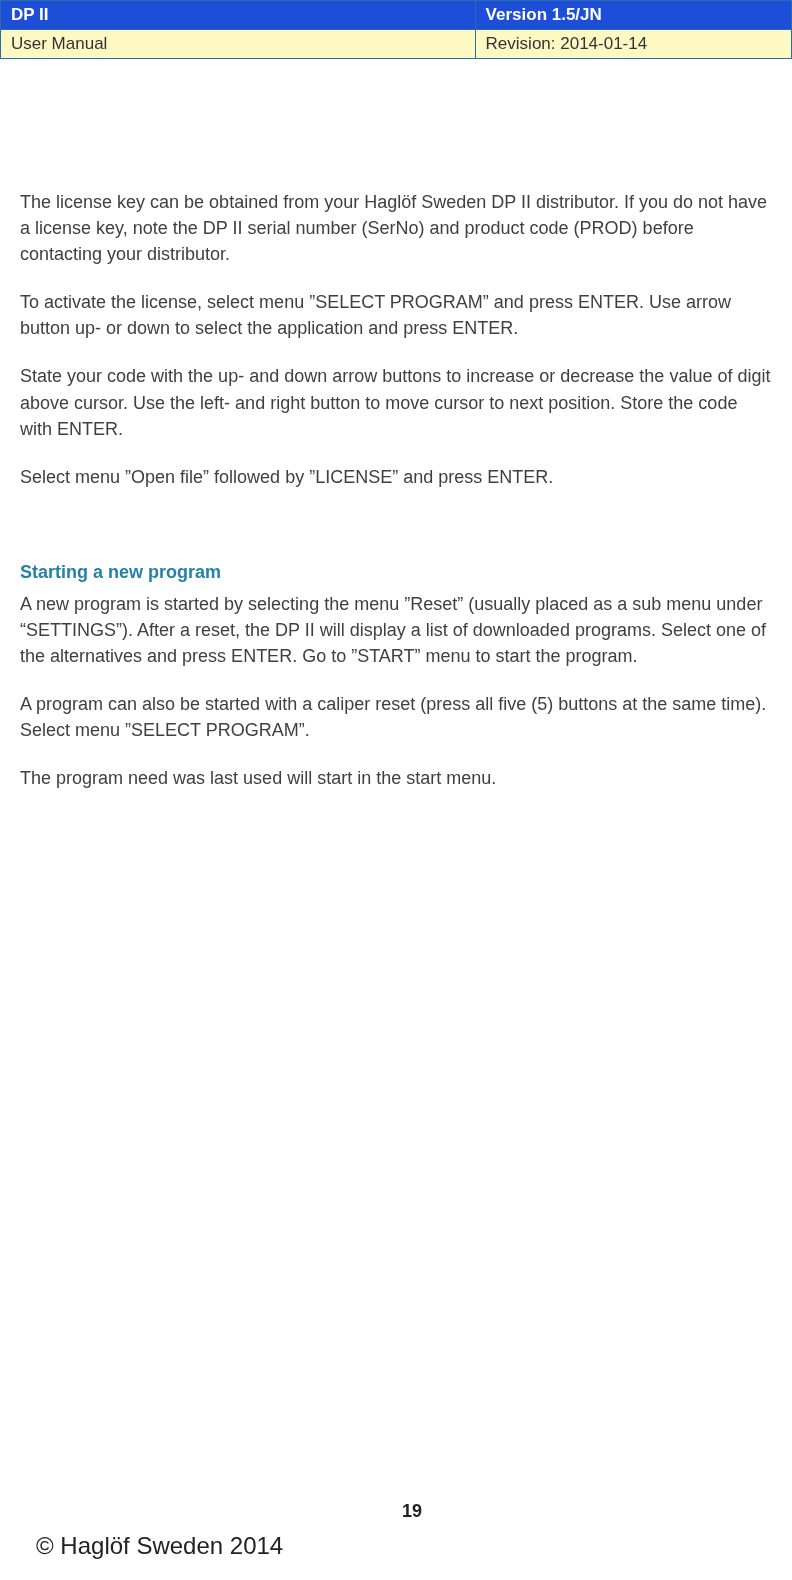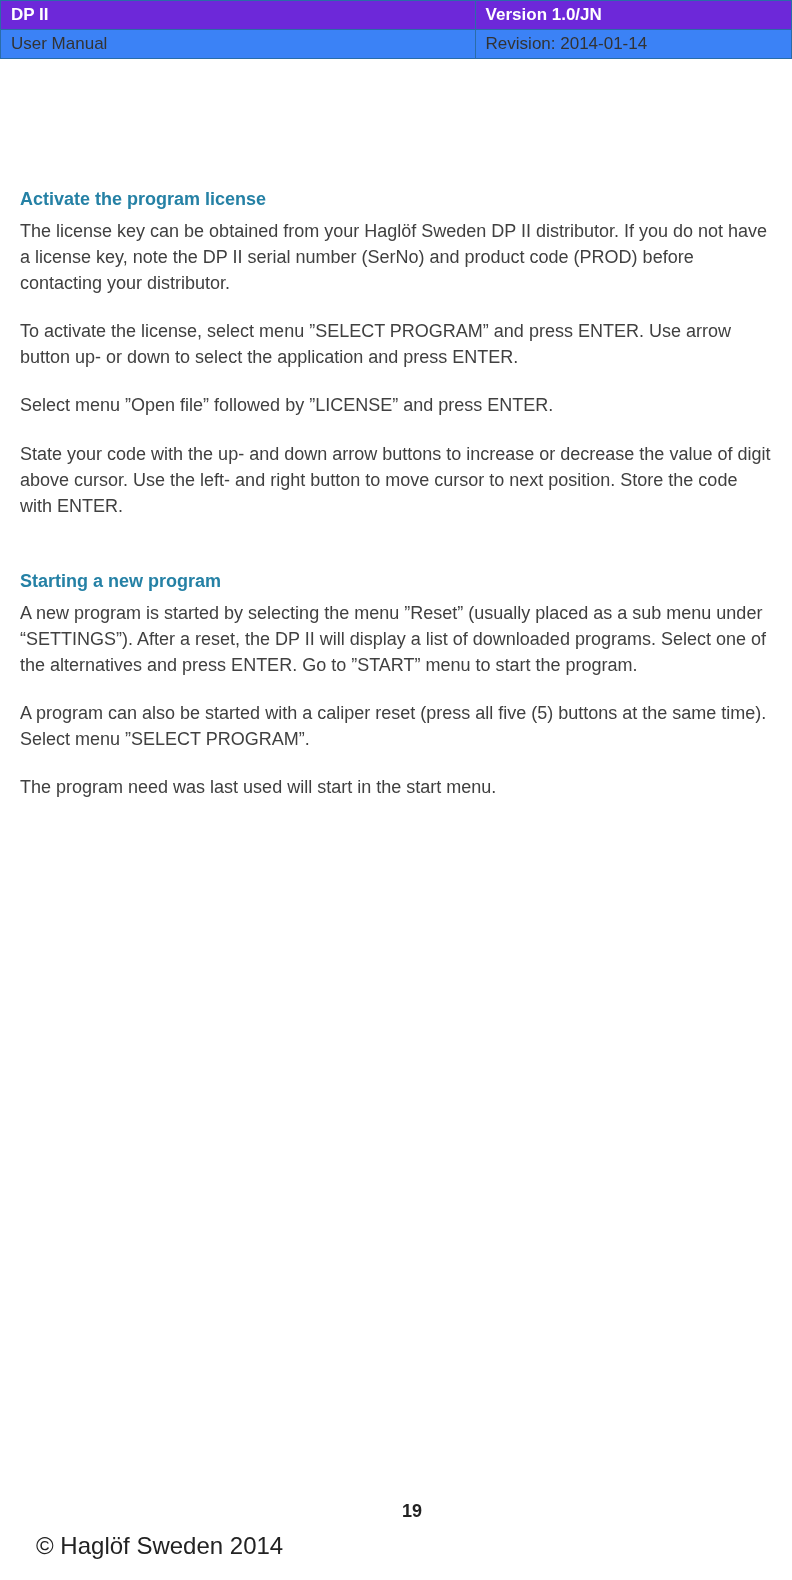--- a/index.html
+++ b/index.html
@@ -18,26 +18,26 @@
       width: 100%;
       border-collapse: collapse;
       border: 1.5px solid #2a6ca8;
     }
     .header-table td {
       border: 1.5px solid #2a6ca8;
       padding: 4px 10px;
       font-size: 17px;
     }
     .header-row-1 td {
-      background: #6d28d9;
+      background: #1d4ed8;
       color: #ffffff;
       font-weight: bold;
     }
     .header-row-2 td {
-      background: #3b82f6;
+      background: #fef9c3;
       color: #333333;
     }
     .header-col-1 {
       width: 60%;
     }
     .header-col-2 {
       width: 40%;
     }
     .content {
       padding: 130px 20px 0 20px;
@@ -48,21 +48,21 @@
       font-size: 18px;
       margin-bottom: 8px;
     }
     .paragraph {
       font-size: 18px;
       color: #404040;
       line-height: 1.45;
       margin-bottom: 22px;
     }
     .section-gap {
-      margin-top: 52px;
+      margin-top: 72px;
     }
     .footer {
       position: absolute;
       bottom: 20px;
       left: 16px;
       width: 100%;
       padding: 0 20px;
     }
     .page-number {
       text-align: center;
@@ -76,37 +76,36 @@
       color: #222222;
     }
   </style>
 </head>
 <body>
 
 <table class="header-table">
   <tbody>
       <tr class="header-row-1">
     <td class="header-col-1">DP II</td>
-    <td class="header-col-2">Version 1.0/JN</td>
+    <td class="header-col-2">Version 1.5/JN</td>
   </tr>
   <tr class="header-row-2">
     <td class="header-col-1">User Manual</td>
     <td class="header-col-2">Revision: 2014-01-14</td>
   </tr>
 </tbody>
   </table>
 
 <div class="content">
 
   <div>
-    <div class="section-heading">Activate the program license</div>
     <p class="paragraph">The license key can be obtained from your Haglöf Sweden DP II distributor. If you do not have a license key, note the DP II serial number (SerNo) and product code (PROD) before contacting your distributor.</p>
     <p class="paragraph">To activate the license, select menu ”SELECT PROGRAM” and press ENTER. Use arrow button up- or down to select the application and press ENTER.</p>
+    <p class="paragraph">State your code with the up- and down arrow buttons to increase or decrease the value of digit above cursor. Use the left- and right button to move cursor to next position. Store the code with ENTER.</p>
     <p class="paragraph">Select menu ”Open file” followed by ”LICENSE” and press ENTER.</p>
-    <p class="paragraph">State your code with the up- and down arrow buttons to increase or decrease the value of digit above cursor. Use the left- and right button to move cursor to next position. Store the code with ENTER.</p>
   </div>
 
   <div class="section-gap">
     <div class="section-heading">Starting a new program</div>
     <p class="paragraph">A new program is started by selecting the menu ”Reset” (usually placed as a sub menu under “SETTINGS”). After a reset, the DP II will display a list of downloaded programs. Select one of the alternatives and press ENTER. Go to ”START” menu to start the program.</p>
     <p class="paragraph">A program can also be started with a caliper reset (press all five (5) buttons at the same time). Select menu ”SELECT PROGRAM”.</p>
     <p class="paragraph">The program need was last used will start in the start menu.</p>
   </div>
 
 </div>

